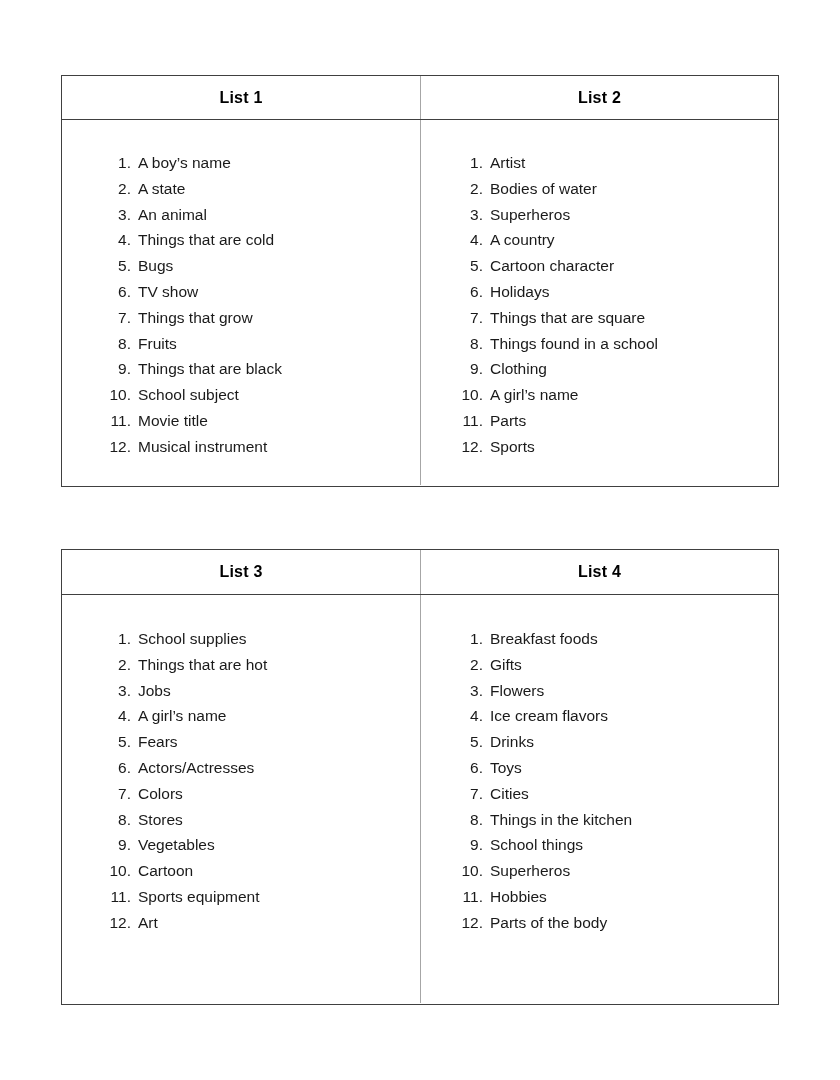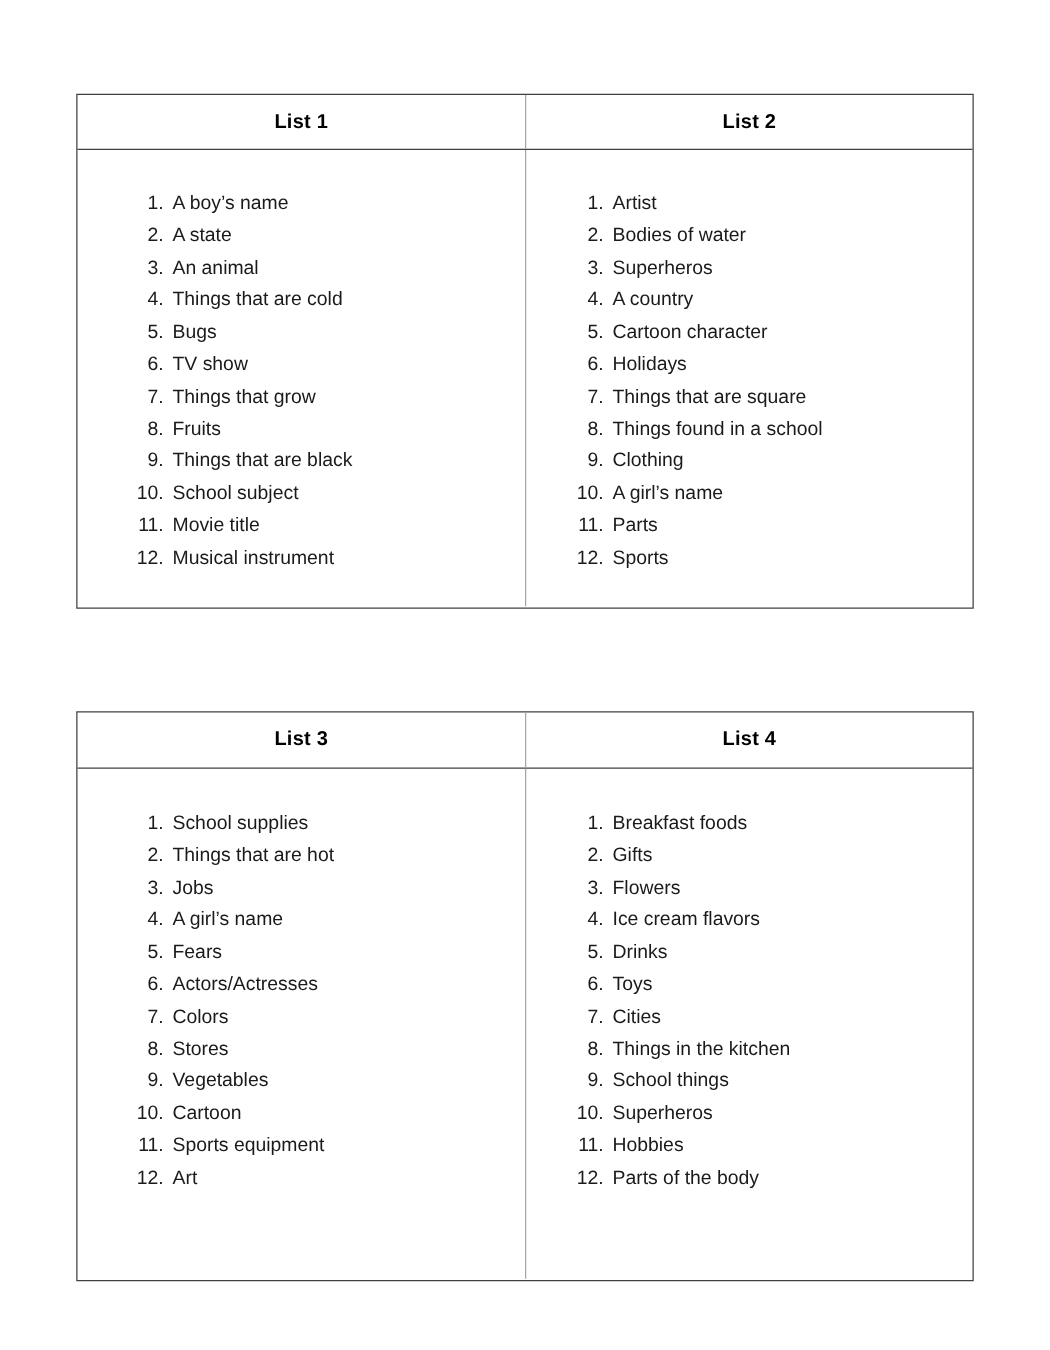--- a/index.html
+++ b/index.html
@@ -28,21 +28,21 @@
   
   .list-table {
     position: absolute;
     left: 61px;
     width: 718px;
     border: 1.5px solid #404040;
     box-sizing: border-box;
     background: #ffffff;
   }
   #table-block-1 { top: 75px;  height: 412px; }
-  #table-block-2 { top: 549px; height: 456px; margin-top: 20px; }
+  #table-block-2 { top: 549px; height: 456px; }
 
   .table-header-row {
     display: flex;
     border-bottom: 1.5px solid #404040;
     box-sizing: border-box;
   }
   .table-body-row {
     display: flex;
     box-sizing: border-box;
   }

